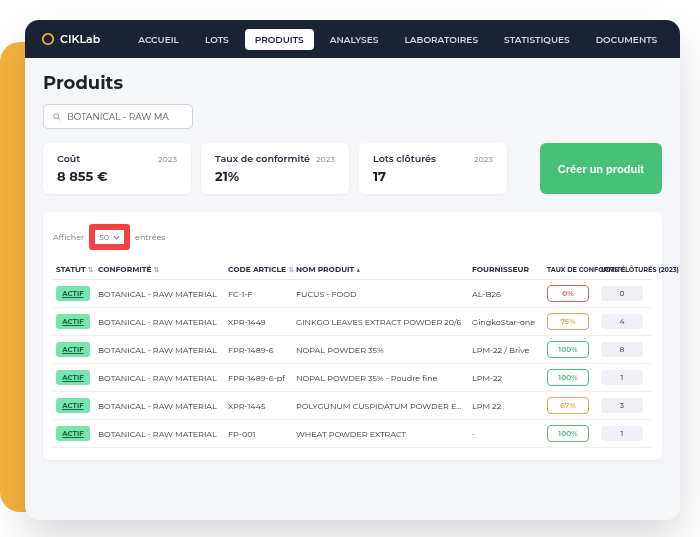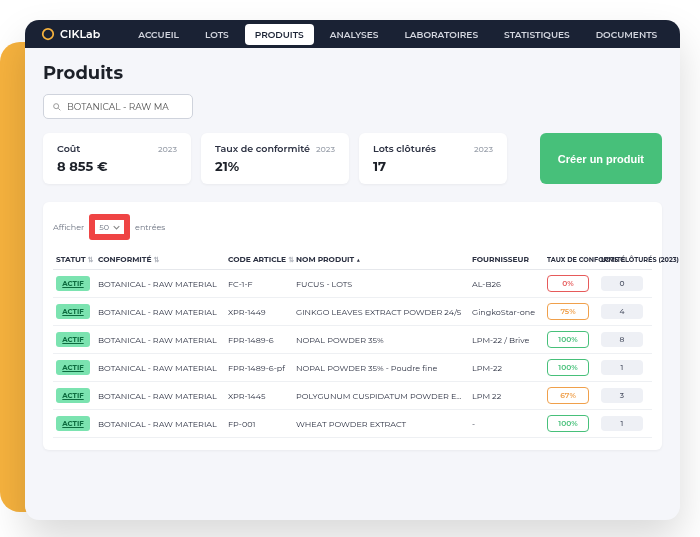--- a/index.html
+++ b/index.html
@@ -26,21 +26,21 @@
     left: 25px;
     width: 655px;
     height: 500px;
     background: #f5f6fa;
     border-radius: 14px;
     box-shadow: 0 20px 40px rgba(0,0,0,0.15);
     overflow: hidden;
   }
   .navbar {
     background: #1a2234;
-    height: 28px;
+    height: 38px;
     display: flex;
     align-items: center;
     padding: 0 16px;
     gap: 14px;
   }
   .logo {
     display: flex;
     align-items: center;
     gap: 5px;
     color: #fff;
@@ -298,30 +298,30 @@
             <th>FOURNISSEUR</th>
             <th style="font-size:6.5px">TAUX DE CONFORMITÉ</th>
             <th style="font-size:6.5px">LOTS CLÔTURÉS (2023)</th>
           </tr>
         </thead>
         <tbody id="table-body">
             <tr>
               <td><span class="status-badge">ACTIF</span></td>
               <td>BOTANICAL - RAW MATERIAL</td>
               <td>FC-1-F</td>
-              <td>FUCUS - LOTS</td>
+              <td>FUCUS - FOOD</td>
               <td>AL-B26</td>
               <td><span class="pill red">0%</span></td>
               <td><span class="lot-pill">0</span></td>
             </tr>
             <tr>
               <td><span class="status-badge">ACTIF</span></td>
               <td>BOTANICAL - RAW MATERIAL</td>
               <td>XPR-1449</td>
-              <td>GINKGO LEAVES EXTRACT POWDER 24/5</td>
+              <td>GINKGO LEAVES EXTRACT POWDER 20/6</td>
               <td>GingkoStar-one</td>
               <td><span class="pill orange">75%</span></td>
               <td><span class="lot-pill">4</span></td>
             </tr>
             <tr>
               <td><span class="status-badge">ACTIF</span></td>
               <td>BOTANICAL - RAW MATERIAL</td>
               <td>FPR-1489-6</td>
               <td>NOPAL POWDER 35%</td>
               <td>LPM-22 / Brive</td>

